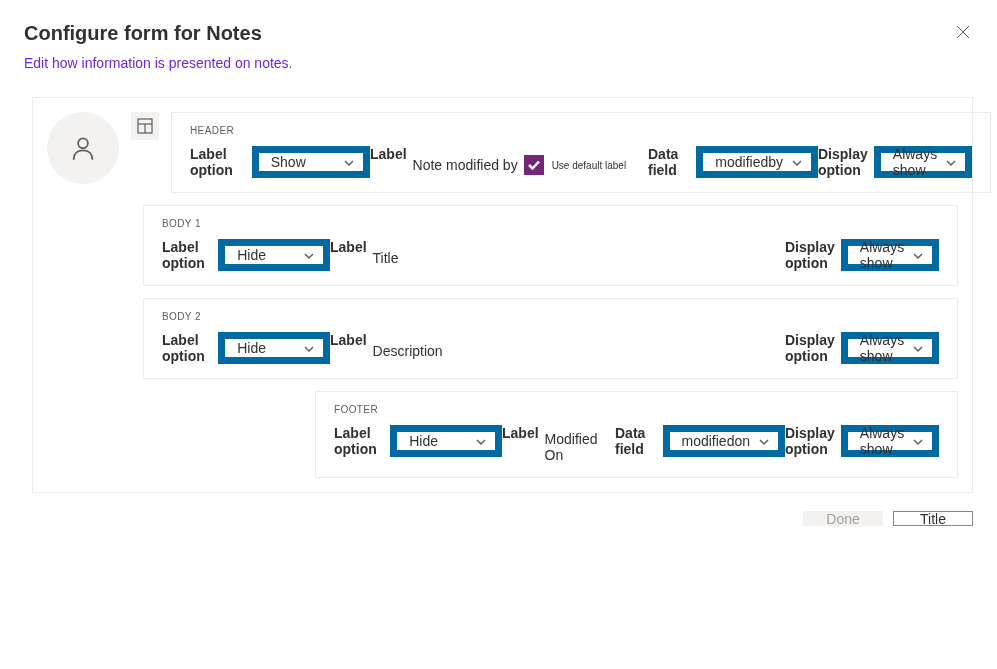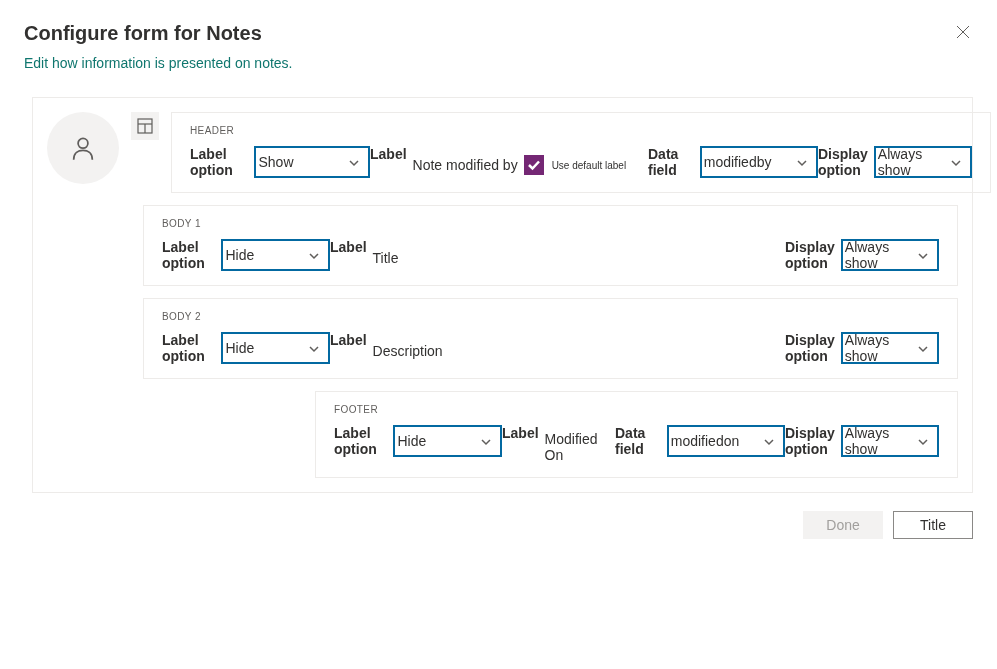--- a/index.html
+++ b/index.html
@@ -1,48 +1,48 @@
 <!DOCTYPE html>
 <html><head>
   <meta charset="utf-8">
   <style>
     * { box-sizing: border-box; margin: 0; padding: 0; font-family: "Segoe UI", -apple-system, sans-serif; }
     body { background: #fff; color: #323130; font-size: 14px; width: 997px; height: 669px; padding: 22px 24px; position: relative; }
     .close-btn { position: absolute; top: 22px; right: 24px; width: 20px; height: 20px; display: flex; align-items: center; justify-content: center; cursor: pointer; }
     .close-btn svg { width: 14px; height: 14px; }
     .title { font-size: 20px; font-weight: 600; color: #323130; margin-bottom: 10px; }
-    .subtitle { font-size: 14px; color: #0f766e; margin-bottom: 26px; }
+    .subtitle { font-size: 14px; color: #6d28d9; margin-bottom: 26px; }
     .main-panel { border: 1px solid #edebe9; padding: 14px 14px 0 14px; margin-left: 8px; }
     .header-row { display: flex; align-items: flex-start; gap: 12px; margin-bottom: 12px; }
     .avatar { width: 72px; height: 72px; border-radius: 50%; background: #f3f2f1; display: flex; align-items: center; justify-content: center; flex-shrink: 0; }
     .avatar svg { width: 28px; height: 28px; stroke: #605e5c; fill: none; stroke-width: 1.5; }
     .layout-icon { width: 28px; height: 28px; background: #f3f2f1; display: flex; align-items: center; justify-content: center; flex-shrink: 0; margin-top: 0; cursor: pointer; }
     .layout-icon svg { width: 16px; height: 16px; stroke: #605e5c; fill: none; stroke-width: 1.2; }
     .section-card { border: 1px solid #edebe9; padding: 12px 18px 14px 18px; flex: 1; }
     .body-card { margin-left: 96px; margin-bottom: 12px; }
     .footer-card { margin-left: 268px; margin-bottom: 14px; }
     .section-label { font-size: 10px; letter-spacing: 0.4px; color: #605e5c; margin-bottom: 10px; text-transform: uppercase; }
     .controls-row { display: flex; align-items: flex-start; gap: 0; }
     .col { display: flex; flex-direction: row; gap: 6px; }
     .col-label-option { width: 170px; }
     .col-label { width: 278px; }
     .col-datafield { width: 170px; }
     .col-displayopt { width: 154px; margin-left: auto; }
     .field-label { font-size: 14px; font-weight: 600; color: #323130; }
-    .select { border: 2px solid #0369a1; background: #fff; height: 32px; padding: 0 28px 0 2px; font-size: 14px; color: #323130; display: flex; align-items: center; position: relative; width: 150px; cursor: pointer; }
+    .select { border: 7px solid #0369a1; background: #fff; height: 32px; padding: 0 28px 0 12px; font-size: 14px; color: #323130; display: flex; align-items: center; position: relative; width: 150px; cursor: pointer; }
     .select-wide { width: 167px; }
     .chevron { position: absolute; right: 8px; top: 50%; transform: translateY(-50%); width: 12px; height: 12px; }
     .chevron svg { width: 12px; height: 12px; stroke: #605e5c; fill: none; stroke-width: 1.5; }
     .static-text { font-size: 14px; color: #323130; padding-top: 6px; min-height: 32px; display: flex; align-items: center; }
     .checkbox-row { display: flex; align-items: center; gap: 8px; margin-top: 6px; }
     .checkbox { width: 20px; height: 20px; background: #742774; display: flex; align-items: center; justify-content: center; cursor: pointer; }
     .checkbox svg { width: 14px; height: 14px; stroke: #fff; fill: none; stroke-width: 2.5; }
     .checkbox-label { font-size: 10px; color: #323130; }
     .button-row { display: flex; justify-content: flex-end; gap: 10px; margin-top: 18px; }
-    .btn { min-width: 80px; height: 28px; padding: 0 16px; border: 1px solid #8a8886; background: #fff; font-size: 14px; color: #323130; cursor: pointer; display: flex; align-items: center; justify-content: center; }
+    .btn { min-width: 80px; height: 15px; padding: 0 16px; border: 1px solid #8a8886; background: #fff; font-size: 14px; color: #323130; cursor: pointer; display: flex; align-items: center; justify-content: center; }
     .btn-primary { background: #f3f2f1; border: 1px solid #f3f2f1; color: #a19f9d; cursor: default; }
     .header-layout .col-label-option { width: 180px; }
     .header-layout .col-label { width: 278px; }
     .body-layout .col-label-option { width: 168px; }
     .body-layout .col-label { width: 300px; }
     .footer-layout .col-label-option { width: 168px; }
     .footer-layout .col-label { width: 174px; }
     .footer-layout .col-datafield { width: 170px; }
   </style>
 </head>

